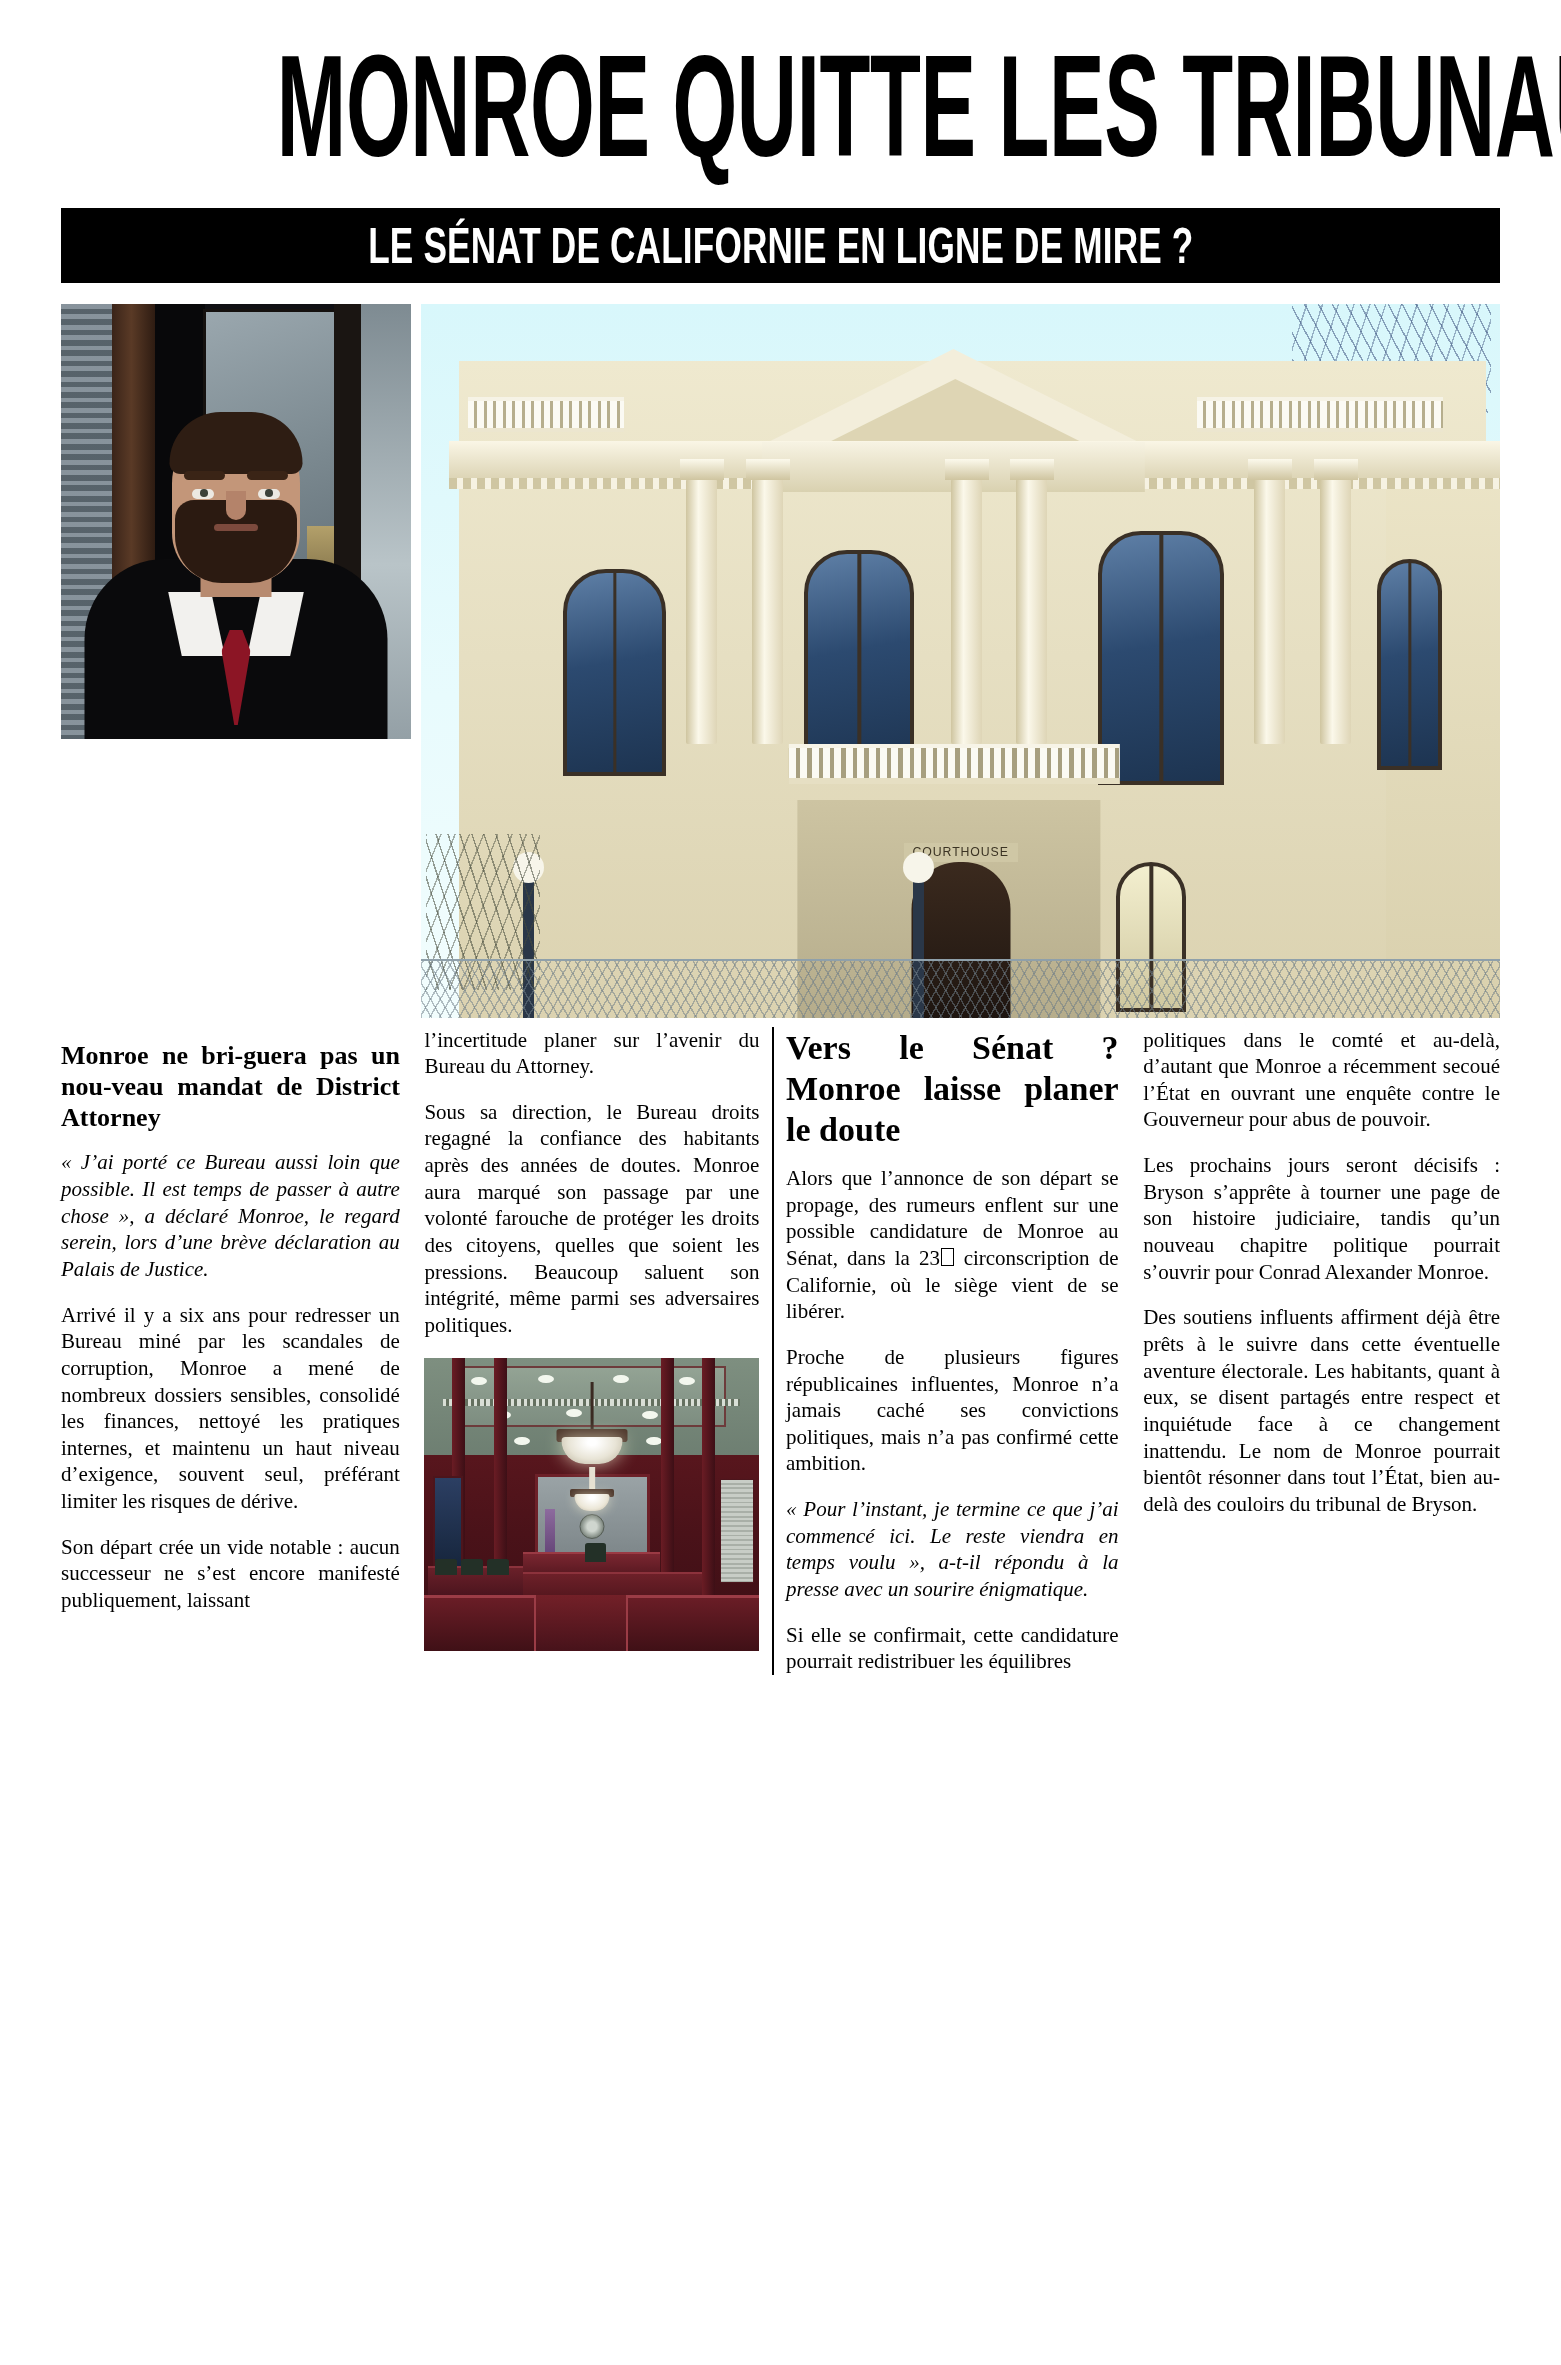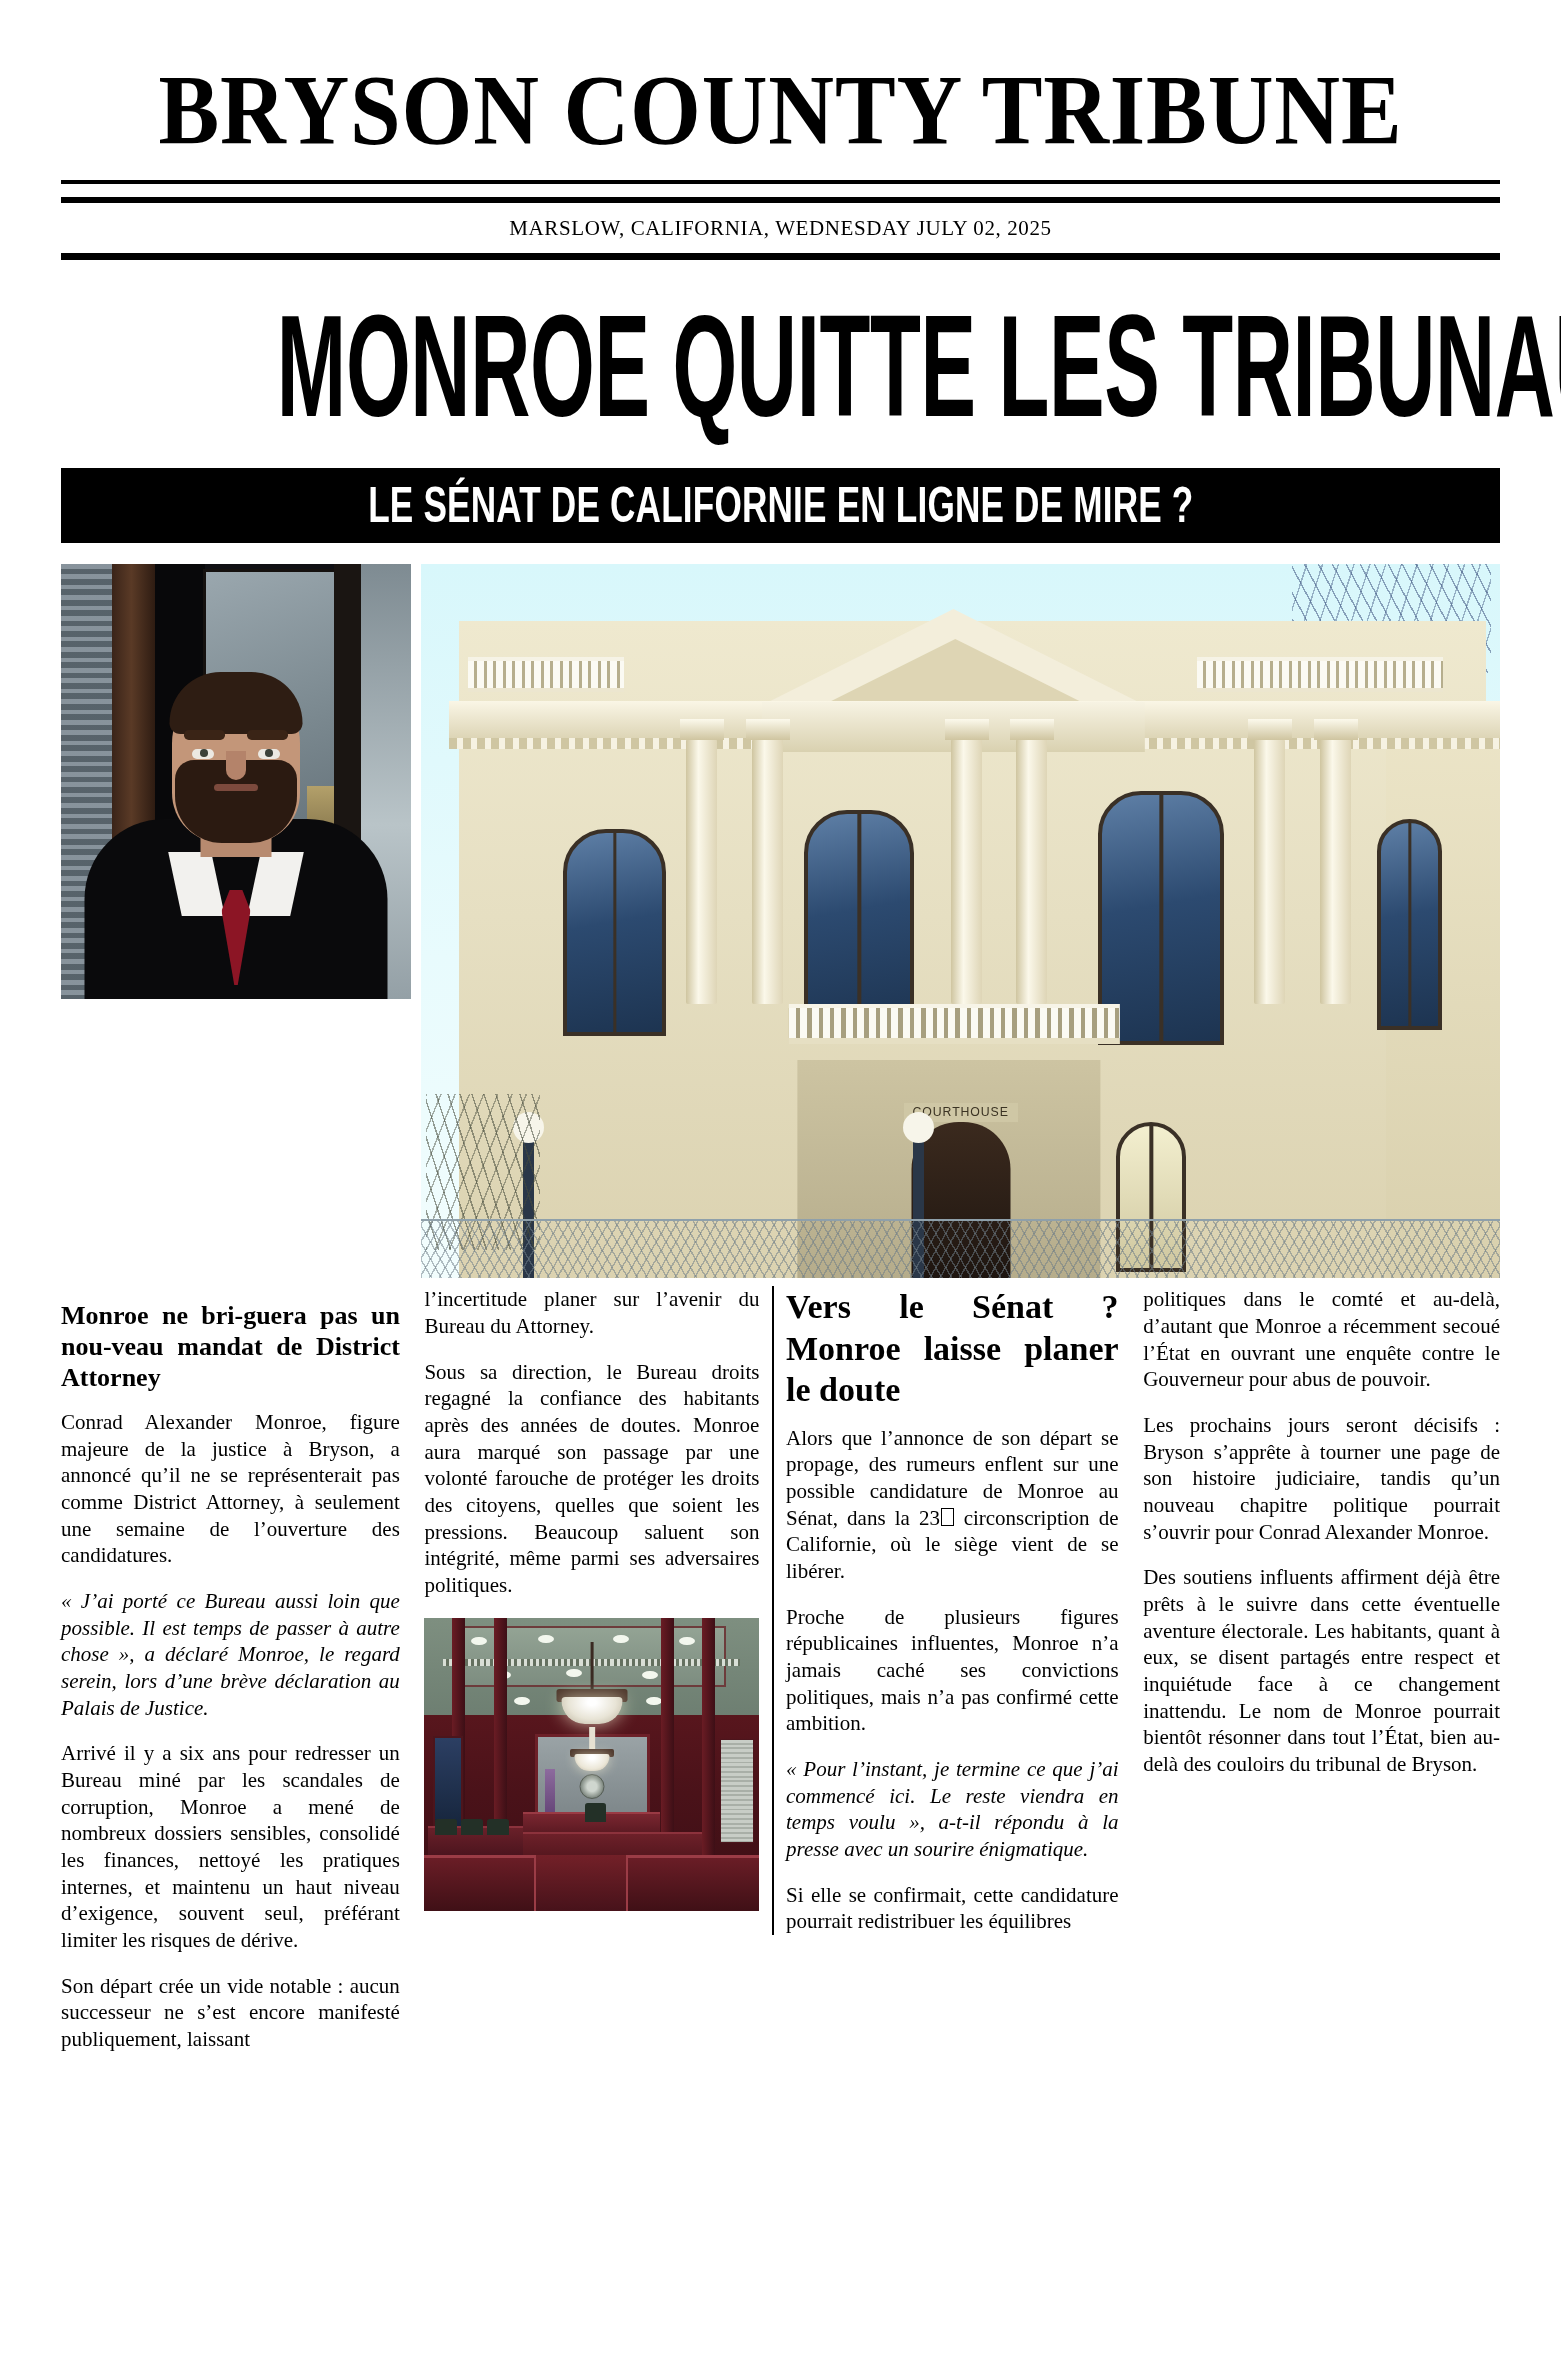--- a/index.html
+++ b/index.html
@@ -485,28 +485,20 @@
     background: linear-gradient(180deg,#6a2029,#40101a);
     border-top:2.4px solid #8b323c;
   }
   .cr-chair { position:absolute; background:#233027; border-radius:2.8px 2.8px 0 0; }
 </style>
 </head>
 <body>
 
 <div class="page">
 
-  <div class="masthead">
-    <div class="masthead-title">BRYSON COUNTY TRIBUNE</div>
-    <div class="rule-thin"></div>
-    <div class="rule-gap"></div>
-    <div class="rule-thick"></div>
-    <div class="dateline">MARSLOW, CALIFORNIA, WEDNESDAY JULY 02, 2025</div>
-    <div class="rule-thick"></div>
-  </div>
 
   <div class="headline">MONROE QUITTE LES TRIBUNAUX</div>
 
   <div class="subhead-bar">
     <div class="subhead-text">LE SÉNAT DE CALIFORNIE EN LIGNE DE MIRE ?</div>
   </div>
 
   <div class="media-row">
 
     <div class="portrait-wrap">
@@ -571,21 +563,20 @@
       <div class="c-lamp" style="left:492px;"></div>
       <div class="c-tree"></div>
       <div class="c-fence"></div>
     </div>
   </div>
 
   <div class="cols">
 
     <div class="col-box c1">
       <div class="deck">Monroe ne bri-guera pas un nou-veau mandat de District Attorney</div>
-      <p class="body-p">Conrad Alexander Monroe, figure majeure de la justice à Bryson, a annoncé qu’il ne se représenterait pas comme District Attorney, à seulement une semaine de l’ouverture des candidatures.</p>
       <p class="body-p italic">« J’ai porté ce Bureau aussi loin que possible. Il est temps de passer à autre chose », a déclaré Monroe, le regard serein, lors d’une brève déclaration au Palais de Justice.</p>
       <p class="body-p">Arrivé il y a six ans pour redresser un Bureau miné par les scandales de corruption, Monroe a mené de nombreux dossiers sensibles, consolidé les finances, nettoyé les pratiques internes, et maintenu un haut niveau d’exigence, souvent seul, préférant limiter les risques de dérive.</p>
       <p class="body-p">Son départ crée un vide notable : aucun successeur ne s’est encore manifesté publiquement, laissant</p>
     </div>
 
     <div class="col-box c2">
       <p class="body-p">l’incertitude planer sur l’avenir du Bureau du Attorney.</p>
       <p class="body-p">Sous sa direction, le Bureau droits regagné la confiance des habitants après des années de doutes. Monroe aura marqué son passage par une volonté farouche de protéger les droits des citoyens, quelles que soient les pressions. Beaucoup saluent son intégrité, même parmi ses adversaires politiques.</p>
 
       <div class="courtroom-wrap">

